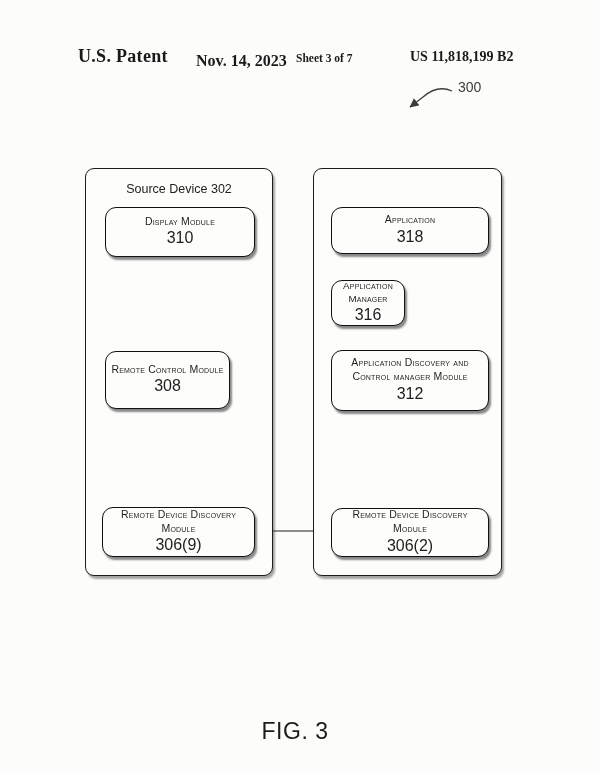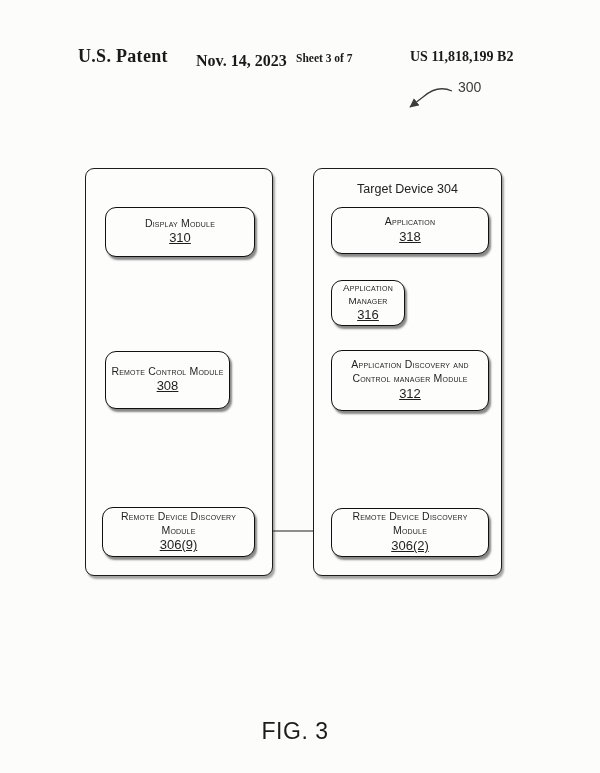--- a/index.html
+++ b/index.html
@@ -46,22 +46,21 @@
     display:flex;flex-direction:column;align-items:center;justify-content:center;
     text-align:center;color:#1e1e1e;
     padding:12px 3px;box-sizing:border-box;
   }
   .module-label{
     font-variant:small-caps;
     font-size:10.5px;line-height:1.3;letter-spacing:.2px;
   }
   .module.small .module-label{font-size:9.8px;}
   .module-number{
-    font-size:13px;line-height:1.3;
-    text-decoration:underline;
+    font-size:16px;line-height:1.3;
   }
   
   .m310{left:19px;top:38px;width:150px;height:50px;}
   .m308{left:19px;top:182px;width:125px;height:58px;}
   .m306-1{left:16px;top:338px;width:153px;height:50px;}
   
   .m318{left:17px;top:38px;width:158px;height:47px;}
   .m316{left:17px;top:111px;width:74px;height:46px;text-align:center;}
   .m314{left:104px;top:111px;width:71px;height:46px;}
   .m312{left:17px;top:181px;width:158px;height:61px;}
@@ -107,39 +106,39 @@
     <line x1="366" y1="328" x2="366" y2="346" stroke="#1f1f1f" stroke-width="1.2" marker-start="url(#ah)" marker-end="url(#ah)"></line>
 
     <line x1="452" y1="328" x2="452" y2="346" stroke="#1f1f1f" stroke-width="1.2" marker-start="url(#ah)" marker-end="url(#ah)"></line>
 
     <line x1="408" y1="414" x2="408" y2="504" stroke="#1f1f1f" stroke-width="1.2" marker-start="url(#ah)" marker-end="url(#ah)"></line>
 
     <line x1="258" y1="531" x2="326" y2="531" stroke="#1f1f1f" stroke-width="1.2" marker-start="url(#ah)" marker-end="url(#ah)"></line>
   </svg>
 
   <div class="device device-left">
+    <div class="device-title">Source Device 302</div>
 
     <div class="module m310">
       <div class="module-label">Display Module</div>
       <div class="module-number">310</div>
     </div>
 
     <div class="module m308">
       <div class="module-label">Remote Control Module</div>
       <div class="module-number">308</div>
     </div>
 
     <div class="module m306-1">
       <div class="module-label">Remote Device Discovery Module</div>
       <div class="module-number">306(9)</div>
     </div>
   </div>
 
   <div class="device device-right">
-    <div class="device-title">Target Device 304</div>
 
     <div class="module m318">
       <div class="module-label">Application</div>
       <div class="module-number">318</div>
     </div>
 
     <div class="module small m316">
       <div class="module-label">Application Manager</div>
       <div class="module-number">316</div>
     </div>

